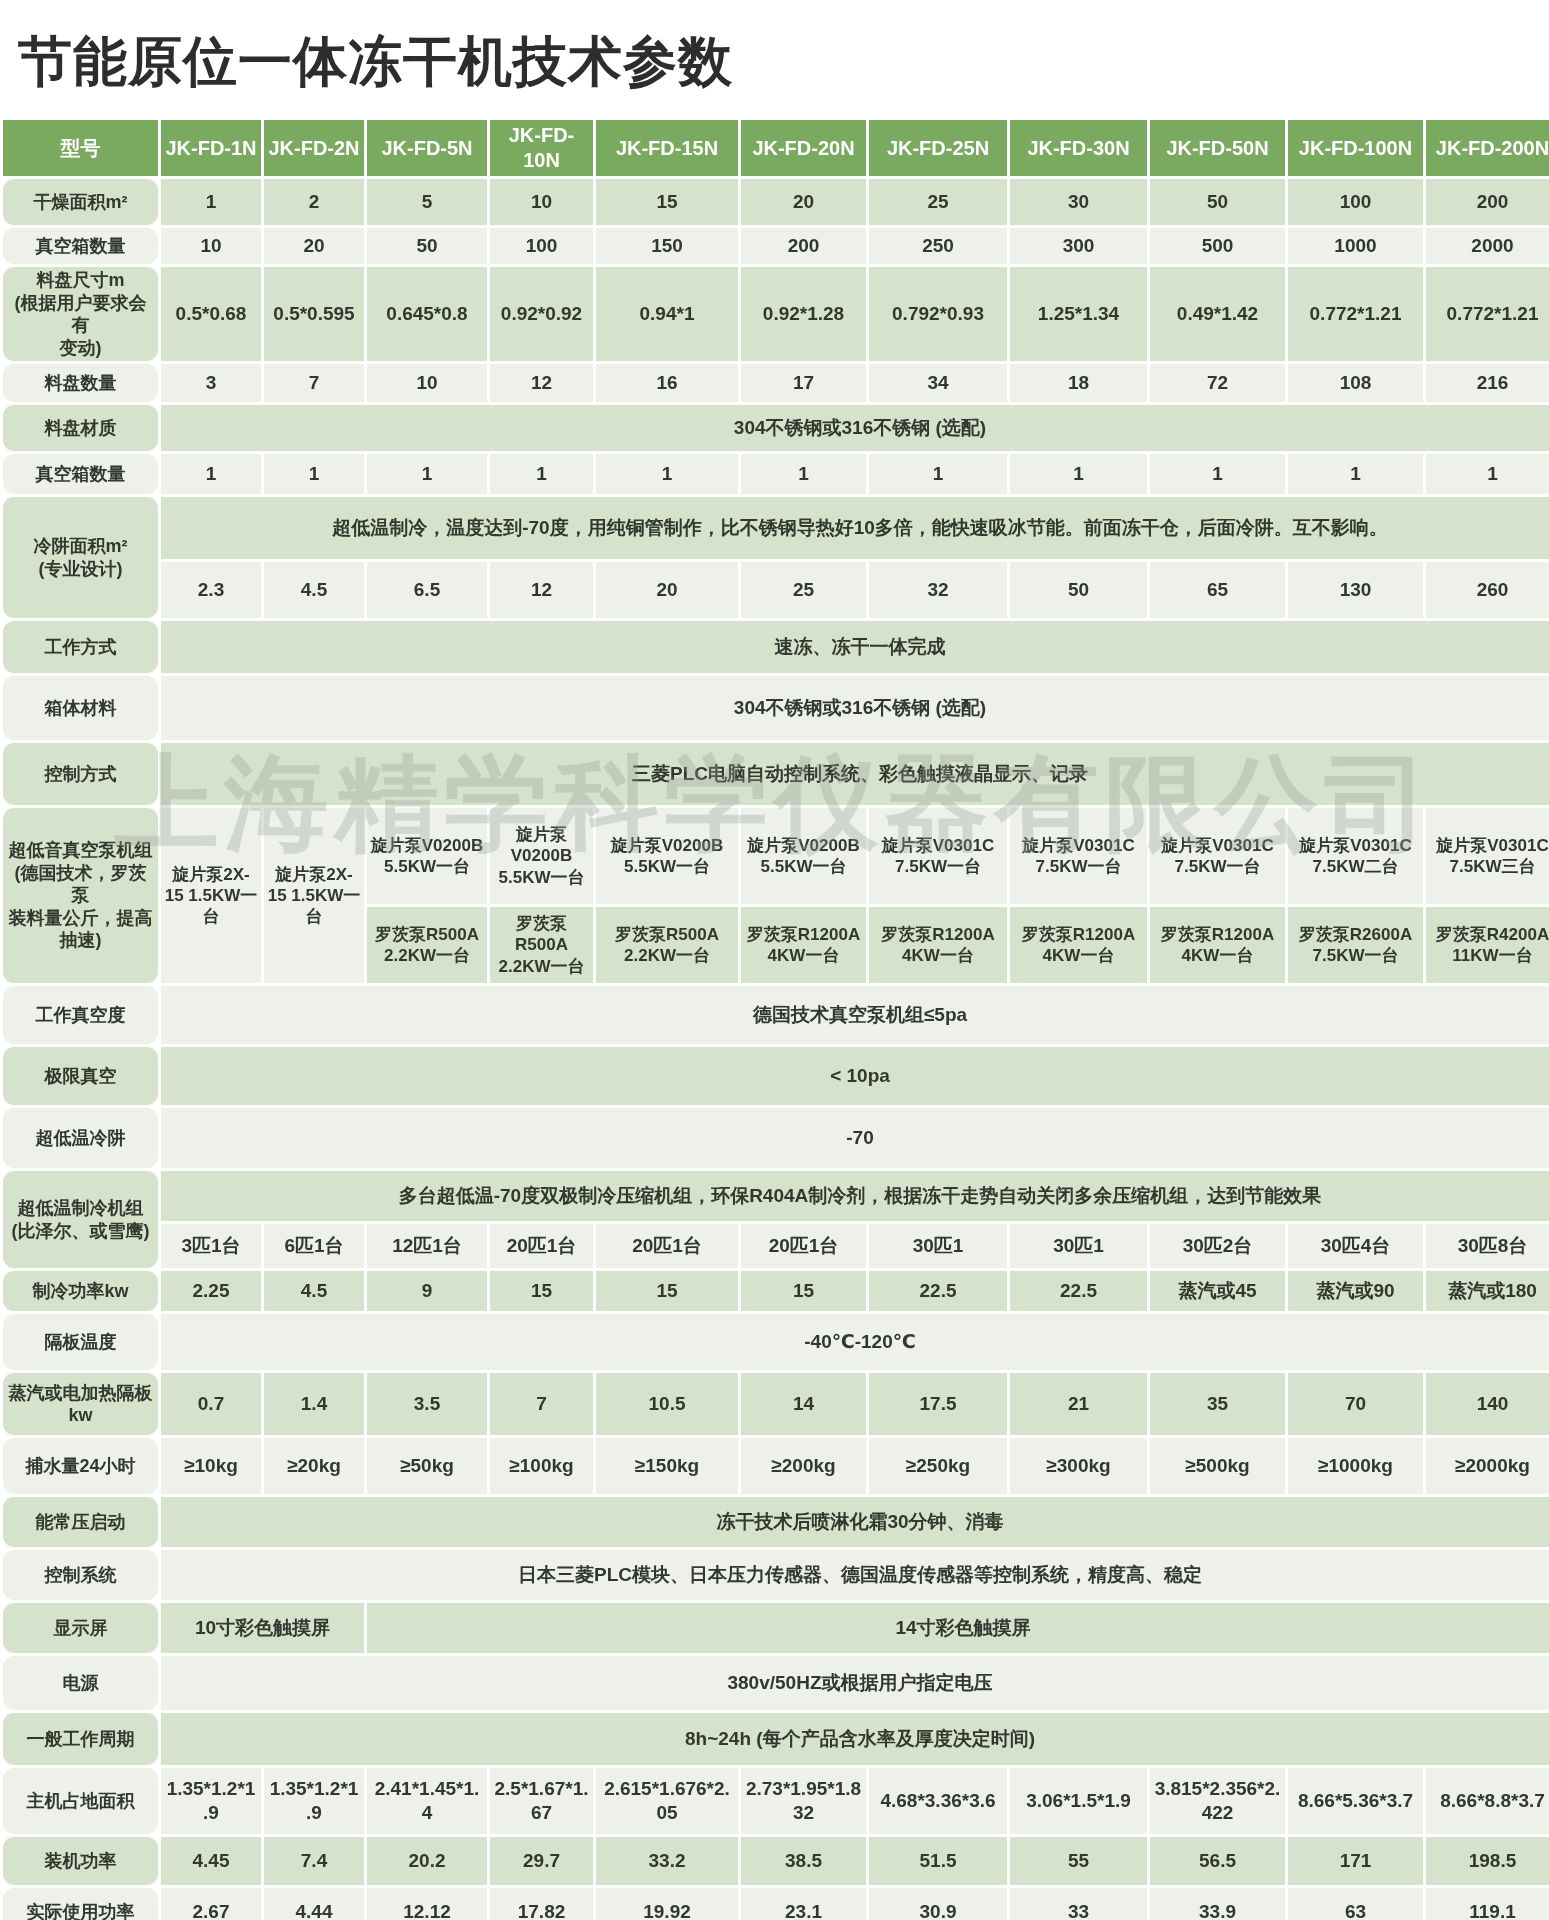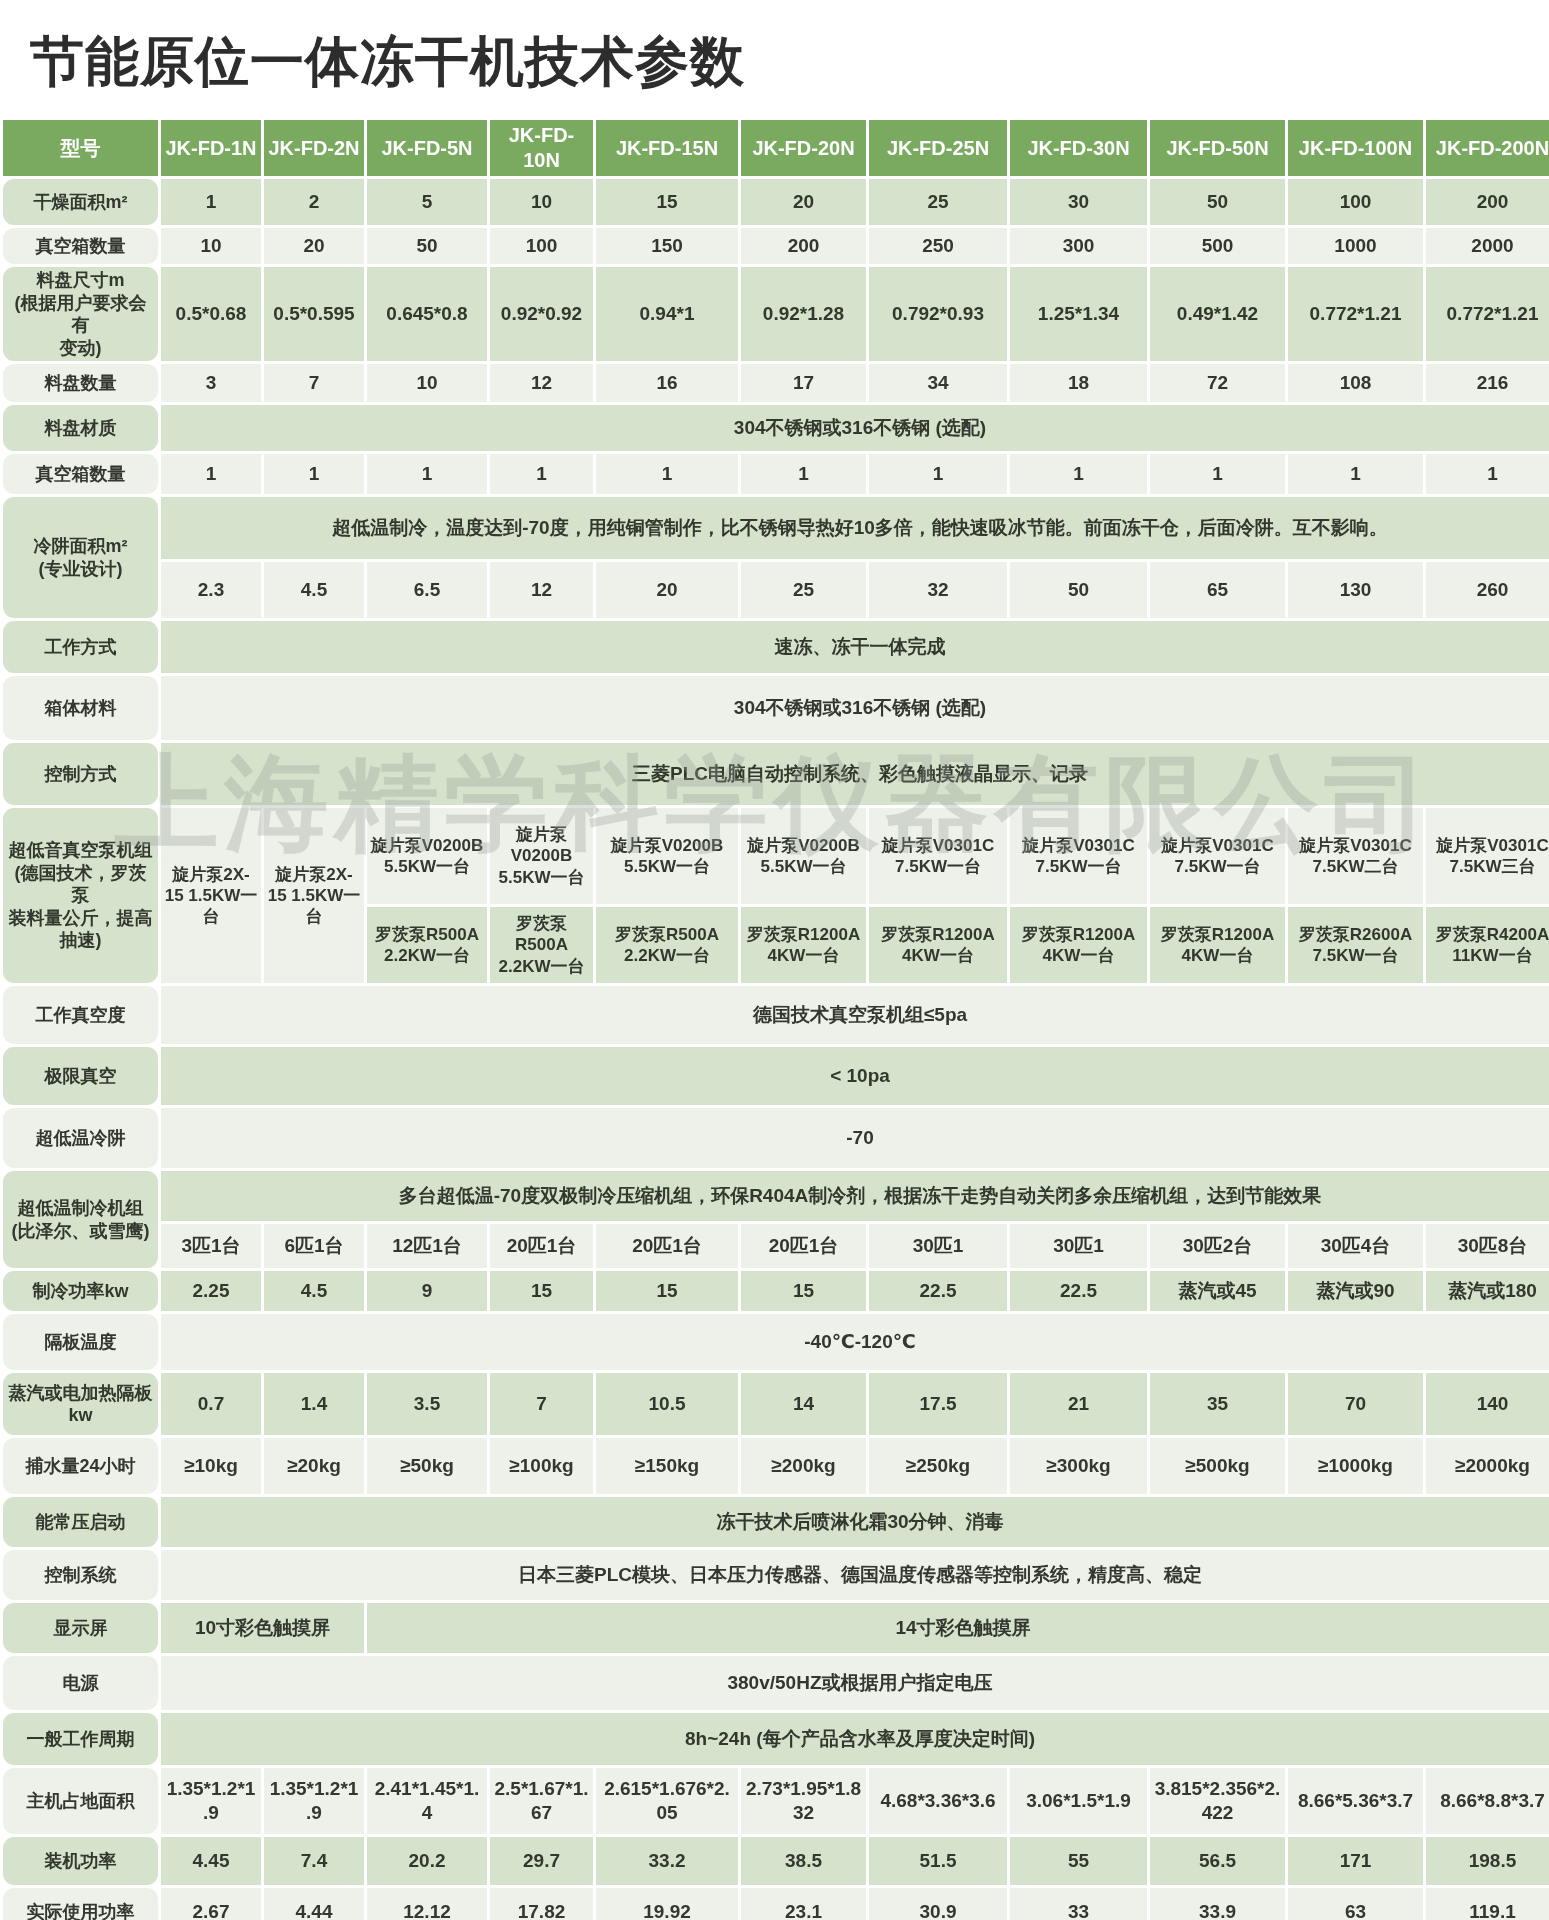--- a/index.html
+++ b/index.html
@@ -5,21 +5,21 @@
   html,body{margin:0;padding:0;background:#ffffff;}
   body{
     width:1549px;
     font-family:"Liberation Sans","DejaVu Sans",sans-serif;
     color:#33382f;
     position:relative;
   }
   .page{position:relative;width:1549px;}
   h1.page-title{
     margin:0;
-    padding:26px 0 18px 30px;
+    padding:26px 0 18px 18px;
     font-size:54px;
     font-weight:bold;
     color:#2d2d2d;
     letter-spacing:1px;
   }
   table.spec{
     border-collapse:separate;
     border-spacing:3px;
     table-layout:fixed;
     width:1523px;

